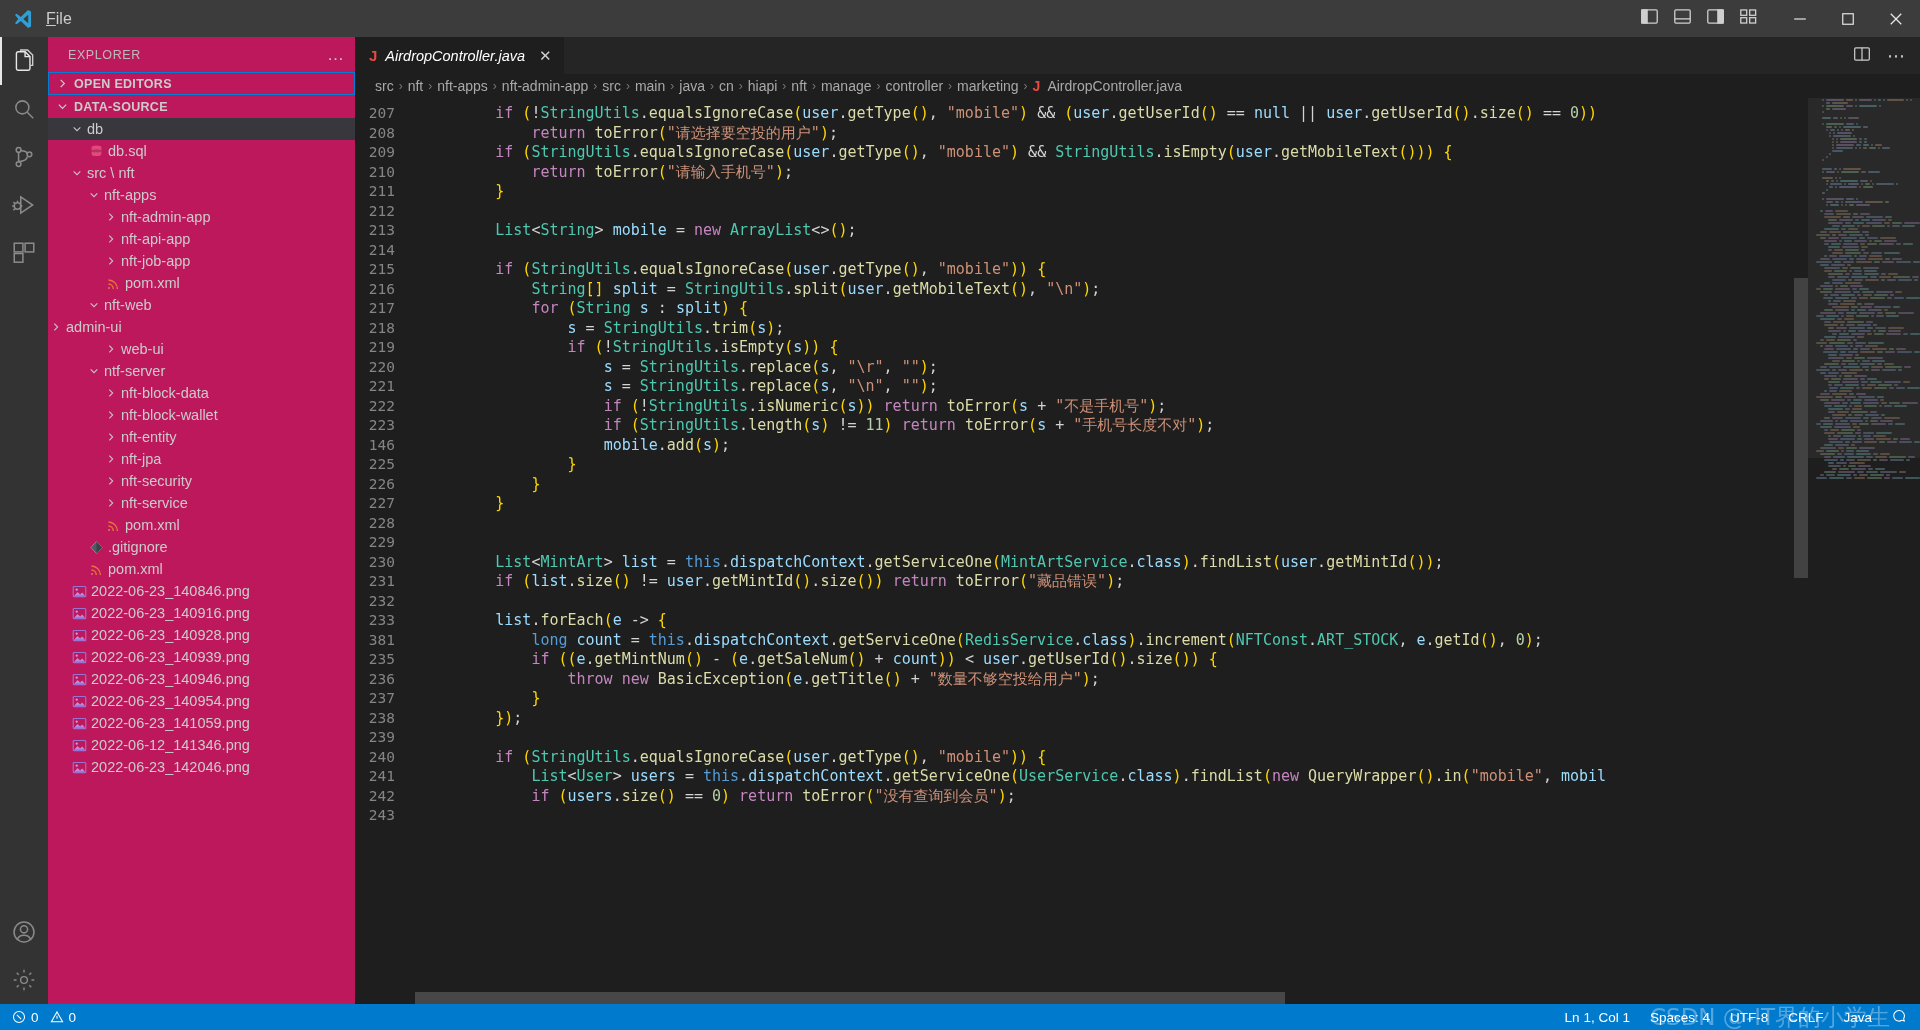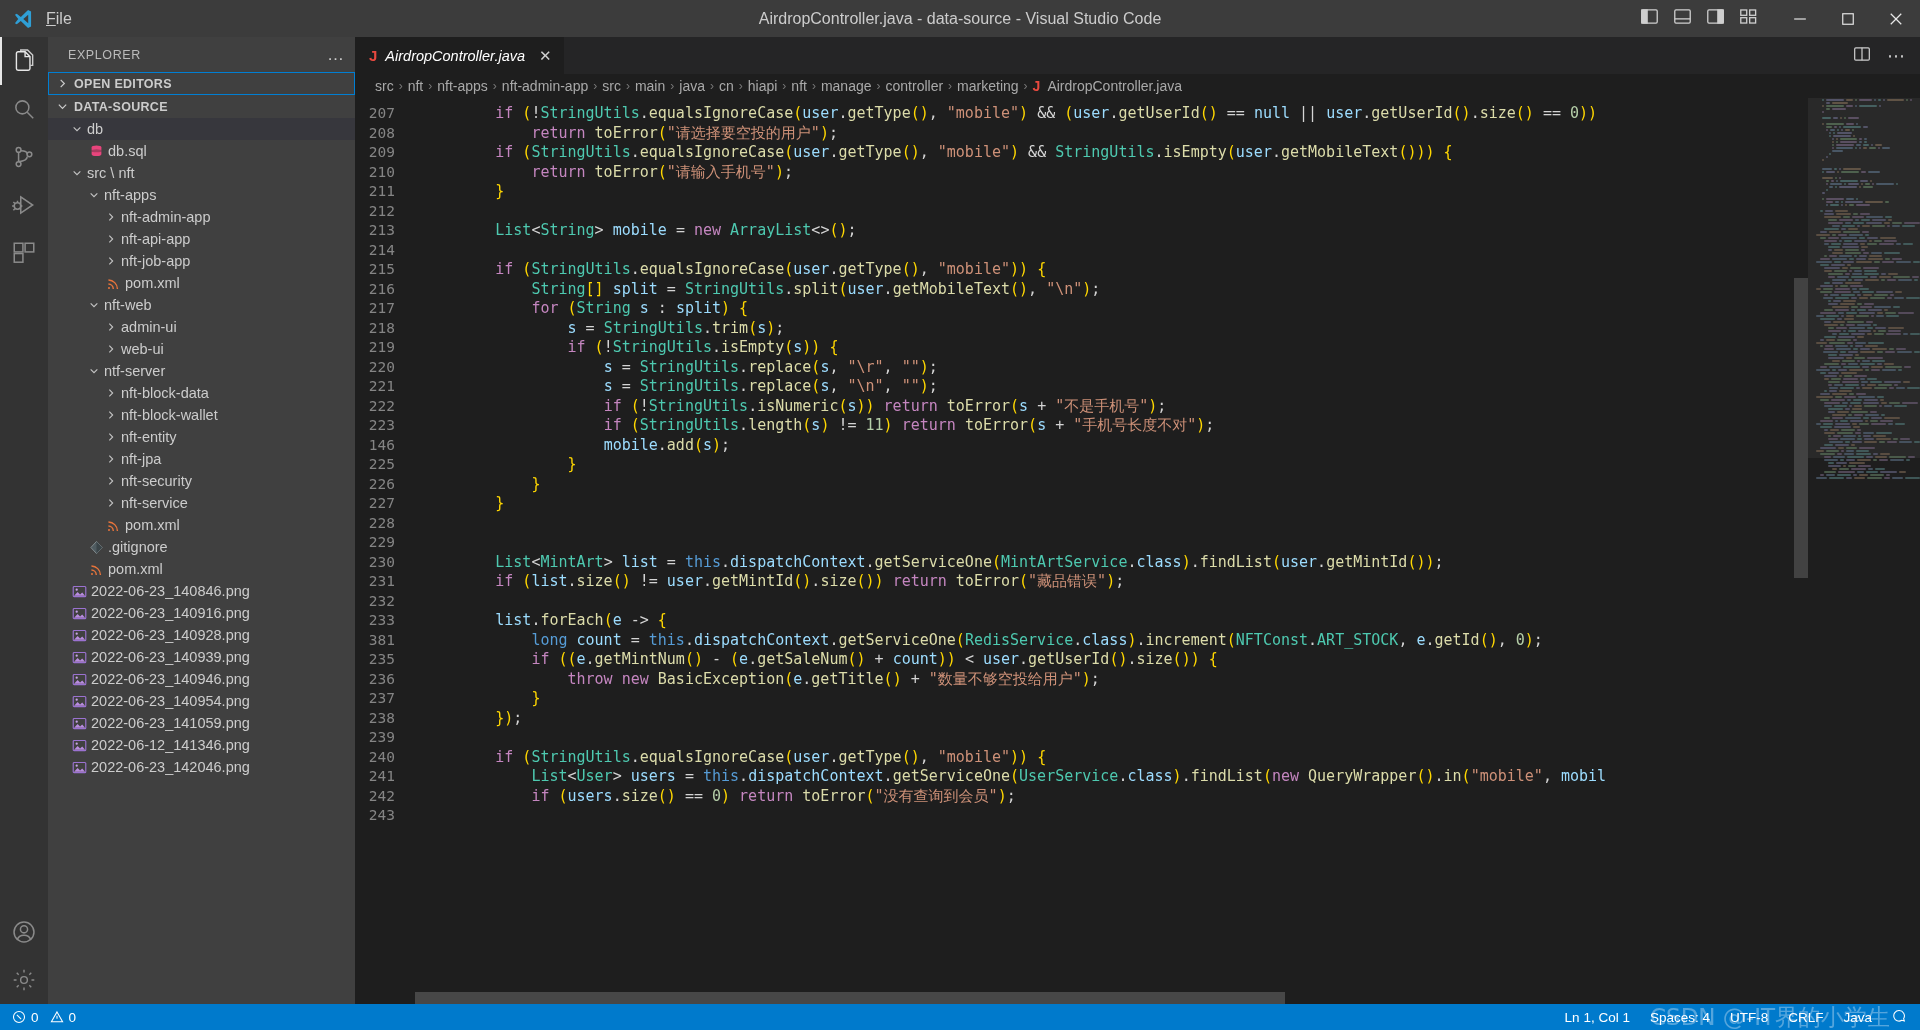--- a/index.html
+++ b/index.html
@@ -46,21 +46,21 @@
   }
   .act-icon.active { color: #e7e7e7; }
   .act-icon.active::before {
     content: ""; position: absolute; left: 0; top: 0; bottom: 0; width: 2px; background: #e7e7e7;
   }
   .act-icon svg { width: 26px; height: 26px; }
   .act-spacer { flex: 1; }
 
   
   .sidebar {
-    width: 307px; background: #404040; display: flex; flex-direction: column;
+    width: 307px; background: #be185d; display: flex; flex-direction: column;
     flex: 0 0 307px; min-height: 0; justify-content: center;
   }
   .sidebar-header {
     height: 35px; display: flex; align-items: center; padding: 0 10px 0 20px;
     color: #bbbbbb; font-size: 12.5px; letter-spacing: .6px; flex: 0 0 35px;
   }
   .sidebar-header .more { margin-left: auto; font-size: 17px; color:#cccccc; letter-spacing:1px;}
   .section-bar {
     height: 23px; display: flex; align-items: center; gap: 4px;
     font-size: 12.5px; font-weight: bold; color: #cccccc; padding-left: 6px;
@@ -167,21 +167,20 @@
 
 <div class="app">
 
   <div class="titlebar">
     <div class="vs-logo">
       <svg viewBox="0 0 24 24">
           <path fill="#2f9fd6" d="M17.5 2.2 9.6 9.7 5.2 6.4 3.2 7.4l3.6 4.6-3.6 4.6 2 1 4.4-3.3 7.9 7.5 3.3-1.5V3.7l-3.3-1.5Zm.2 5.1v9.4l-5.4-4.7 5.4-4.7Z"></path>
         </svg>
     </div>
     <div class="menu"><u>F</u>ile</div>
-    <div class="title-center">AirdropController.java - data-source - Visual Studio Code</div>
     <div class="title-right">
       <div class="layout-icons">
         <span>
           <svg viewBox="0 0 16 16" fill="none" stroke="#cfcfcf" stroke-width="1.1">
               <rect x="1.5" y="2.5" width="13" height="11" rx="1"></rect>
               <rect x="1.5" y="2.5" width="4.5" height="11" fill="#cfcfcf"></rect>
             </svg>
         </span>
         <span>
           <svg viewBox="0 0 16 16" fill="none" stroke="#cfcfcf" stroke-width="1.1">
@@ -372,21 +371,21 @@
             <span class="lbl">pom.xml</span>
           </div>
           <div class="row" style="padding-left: 38px;">
             <span class="twisty">
               <svg viewBox="0 0 12 12" fill="none" stroke="#c5c5c5" stroke-width="1.3">
                 <path d="M2 4l4 4 4-4"></path>
               </svg>
             </span>
             <span class="lbl">nft-web</span>
           </div>
-          <div class="row" style="padding-left: 55px;">
+          <div class="row" style="">
             <span class="twisty">
               <svg viewBox="0 0 12 12" fill="none" stroke="#c5c5c5" stroke-width="1.3">
                 <path d="M4 2l4 4-4 4"></path>
               </svg>
             </span>
             <span class="lbl">admin-ui</span>
           </div>
           <div class="row" style="padding-left: 55px;">
             <span class="twisty">
               <svg viewBox="0 0 12 12" fill="none" stroke="#c5c5c5" stroke-width="1.3">

